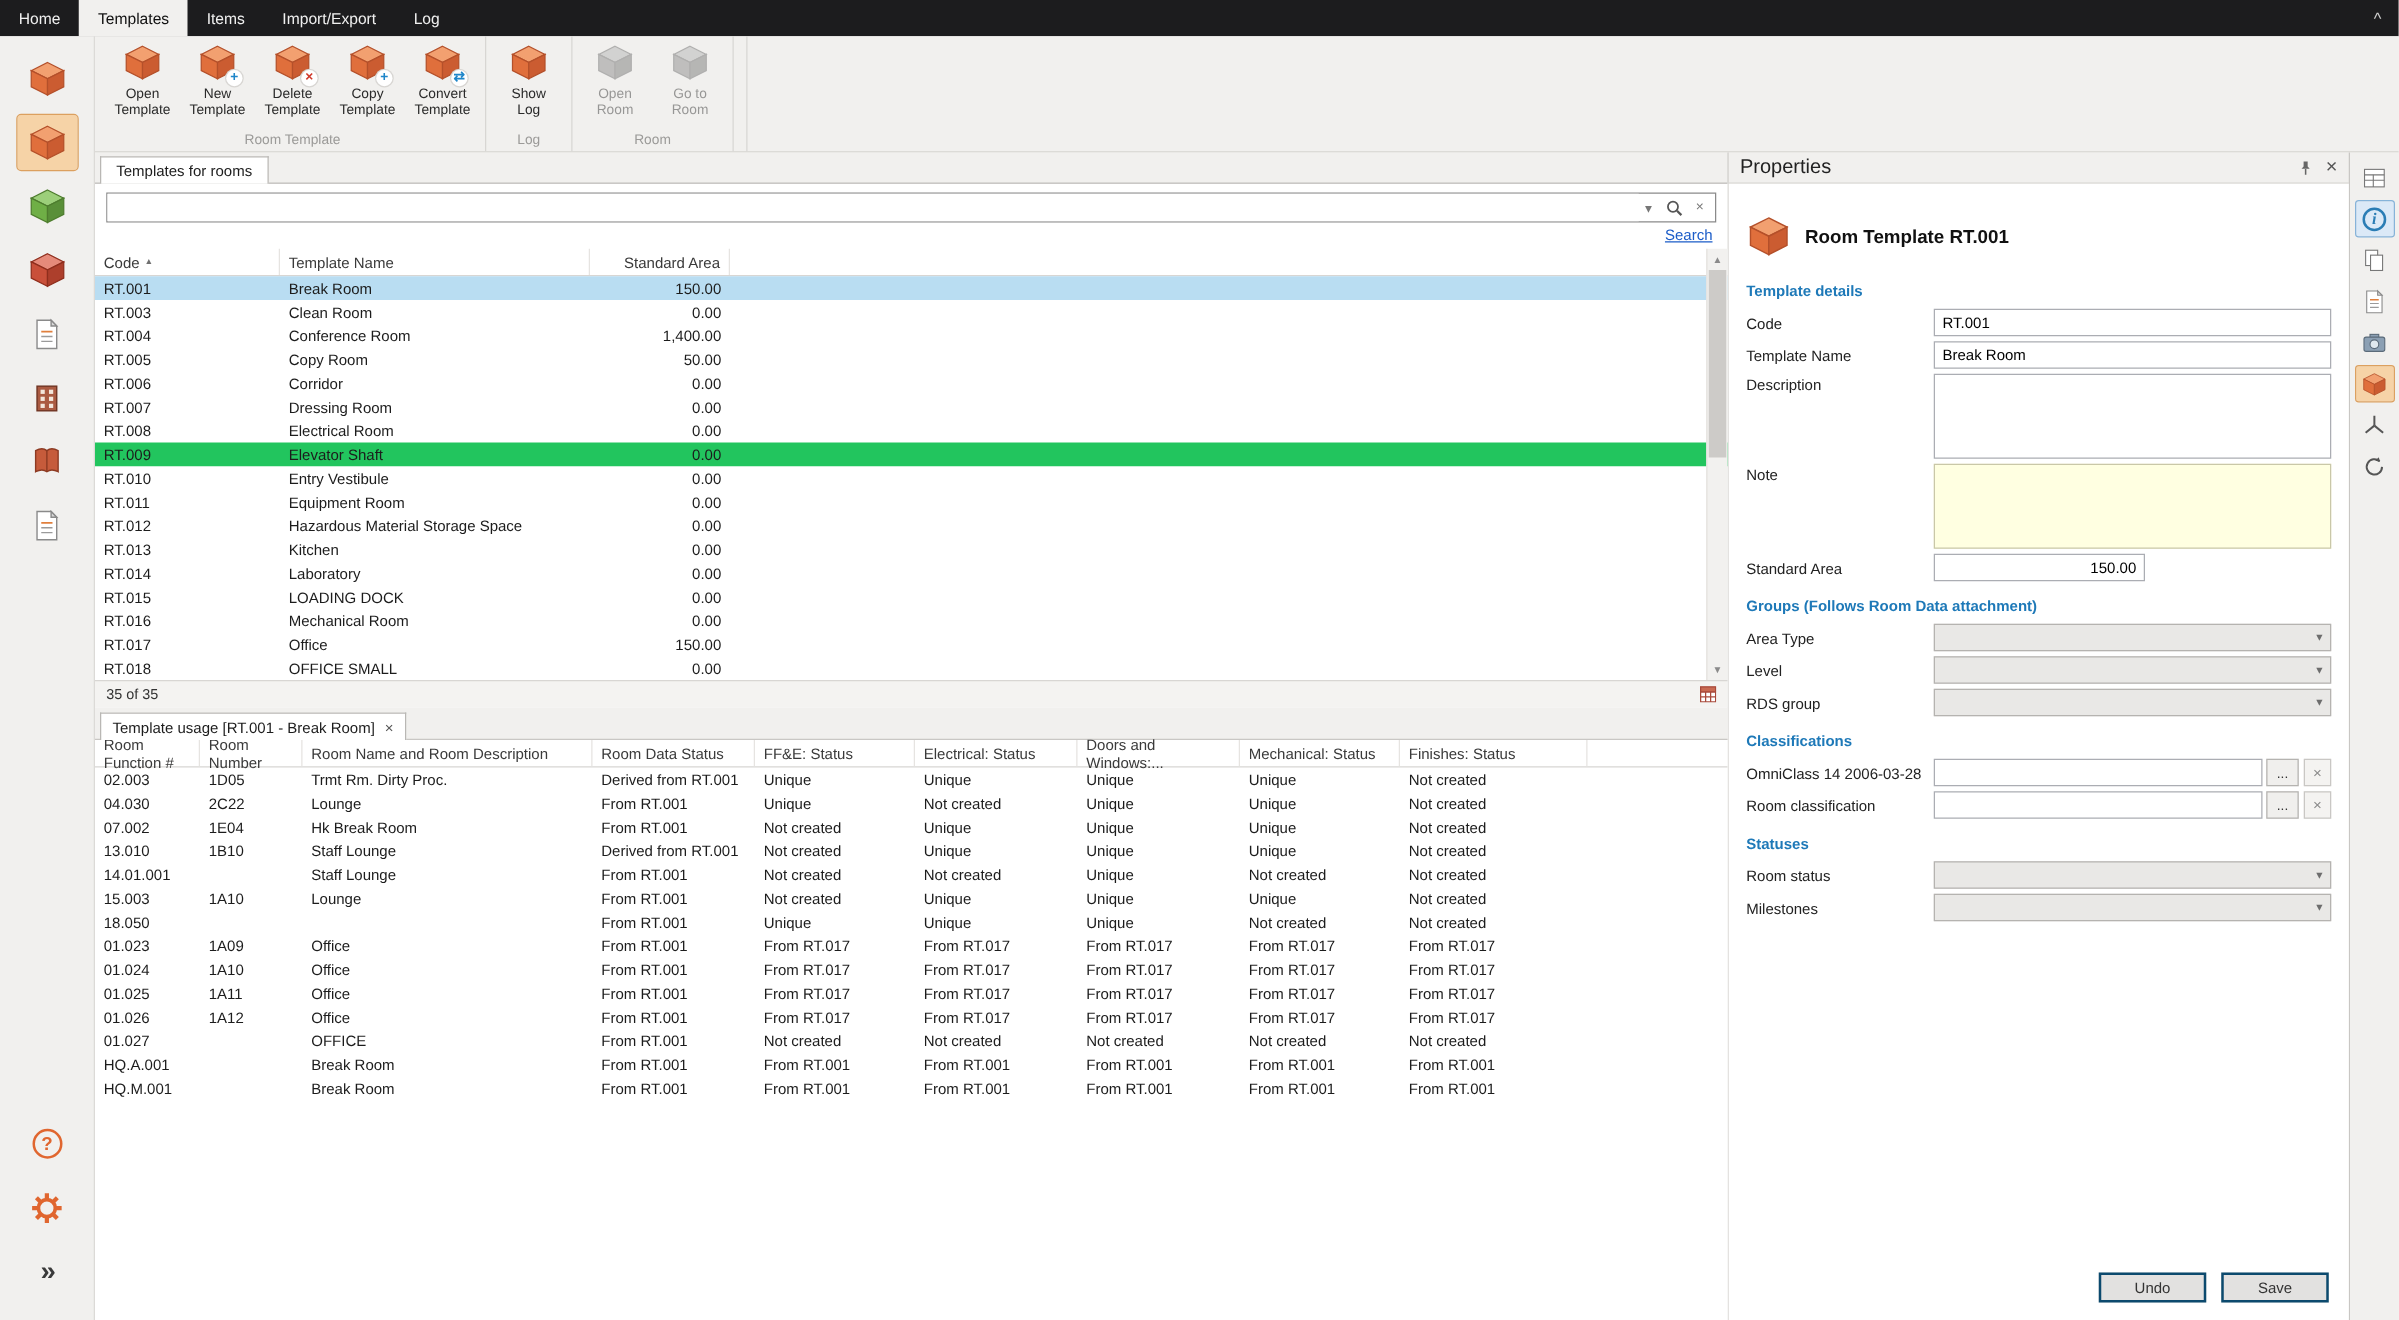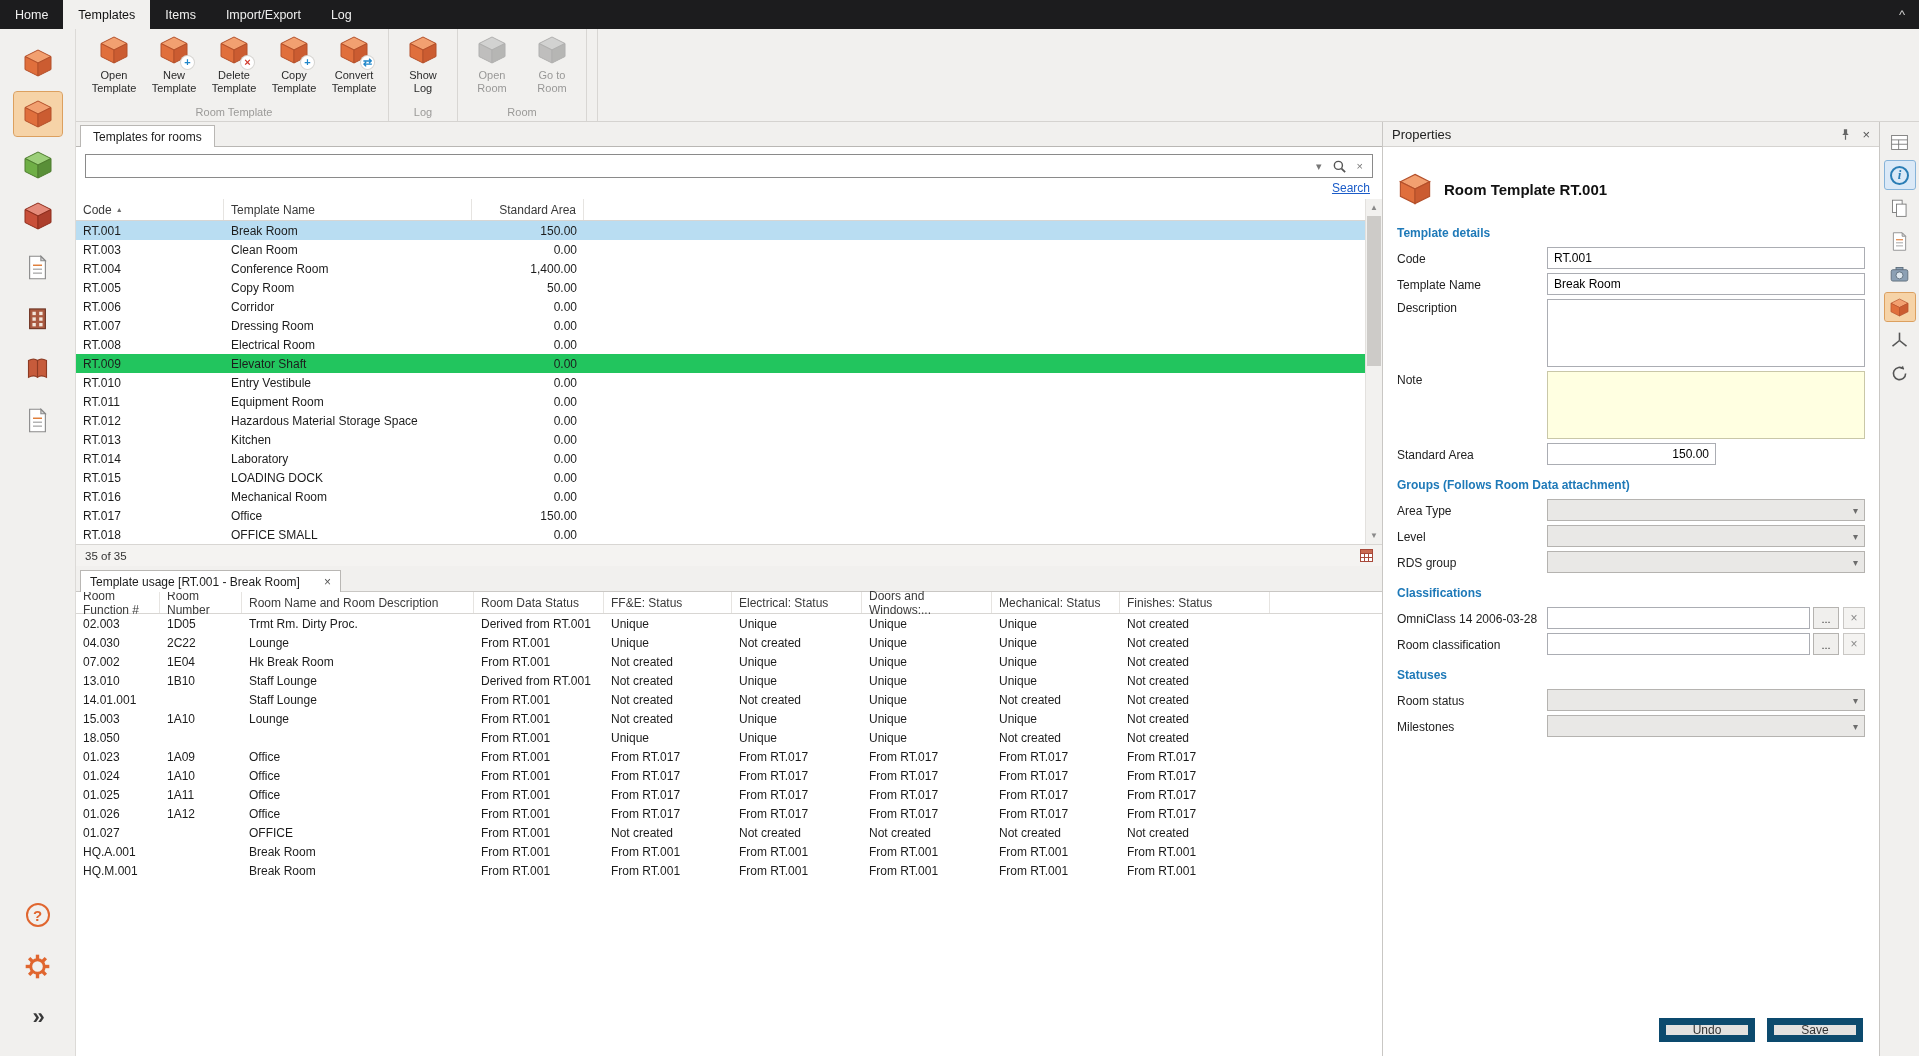--- a/index.html
+++ b/index.html
@@ -78,52 +78,52 @@
 
   .vscroll { position:absolute; top:0; right:0; bottom:0; width:17px; background:#f2f1ef; border-left:1px solid #e3e1de; display:flex; flex-direction:column; }
   .vs-arrow { height:17px; font-size:8px; color:#8a8a8a; display:flex; align-items:center; justify-content:center; }
   .vs-track { flex:1; position:relative; }
   .vs-thumb { position:absolute; top:0; left:1px; right:1px; height:150px; background:#cdcbc8; }
 
   .count-bar { height:22px; background:#f4f3f1; border-top:1px solid #d8d6d3; display:flex; align-items:center; padding:0 9px; font-size:11.5px; color:#333; flex:0 0 auto; }
   .count-bar .grid-icon { margin-left:auto; width:13px; height:13px; }
 
   .usage-tabs { height:26px; background:#f1f0ee; display:flex; align-items:flex-end; padding-left:4px; border-bottom:1px solid #c9c7c4; flex:0 0 auto; }
-  .usage-tab { background:#fff; border:1px solid #b9b7b4; border-bottom:none; padding:4px 9px 3px; display:flex; gap:24px; align-items:center; font-size:12px; margin-bottom:-1px; z-index:2; position:relative; }
+  .usage-tab { background:#fff; border:1px solid #b9b7b4; border-bottom:none; padding:4px 9px 3px; display:flex; gap:8px; align-items:center; font-size:12px; margin-bottom:-1px; z-index:2; position:relative; }
   .tab-close { color:#555; font-size:12px; cursor:pointer; }
 
   .usage-body { flex:1; background:#fff; display:flex; flex-direction:column; min-height:0; }
   .b-fn { width:84px; } .b-num { width:82px; } .b-name { width:232px; } .b-rd { width:130px; }
   .b-ffe { width:128px; } .b-el { width:130px; } .b-dw { width:130px; } .b-mech { width:128px; } .b-fin { width:150px; }
   .usage-rows { flex:1; overflow:hidden; }
 
   
   .props { width:497px; background:#f1f0ee; display:flex; flex-direction:column; flex:0 0 auto; border-right:1px solid #c9c7c4; }
-  .props-title { height:25px; display:flex; align-items:center; padding:0 9px; font-size:13px; color:#222; border-bottom:1px solid #d5d3d0; gap:10px; }
+  .props-title { height:25px; display:flex; align-items:center; padding:0 9px; font-size:16px; color:#222; border-bottom:1px solid #d5d3d0; gap:10px; }
   .props-title .t-spacer { flex:1; }
   .pt-icon { color:#555; display:flex; align-items:center; }
   .pt-icon svg { width:13px; height:13px; }
   .props-body { flex:1; background:#fff; padding:20px 14px 10px; display:flex; flex-direction:column; overflow:hidden; }
   .props-header { display:flex; align-items:center; gap:11px; padding:4px 0 10px; }
   .props-header svg { width:36px; height:36px; }
   .props-header .title { font-size:15px; font-weight:bold; color:#111; }
   .section-h { color:#1e79b8; font-weight:bold; font-size:12px; margin:9px 0 7px; }
   .frow { display:flex; align-items:center; margin-bottom:4px; }
   .frow.align-top { align-items:flex-start; }
   .frow > label { width:150px; flex:0 0 150px; font-size:12px; color:#222; padding-top:2px; }
   .finput { flex:1; height:22px; border:1px solid #abadb3; background:#fff; padding:2px 6px; font:inherit; }
   textarea.finput { height:68px; resize:none; }
   textarea.note { background:#ffffe1; border-color:#c9c7a8; }
   .fnarrow { flex:0 0 78px; text-align:right; }
   .fselect { flex:1; height:22px; background:#e9e8e6; border:1px solid #b5b3b0; display:flex; align-items:center; padding:0 6px; color:#7d7d7d; }
   .fselect .dd { margin-left:auto; font-size:10px; color:#6d6d6d; }
   .btn-dots { flex:0 0 26px; height:22px; margin-left:3px; background:#f0efed; border:1px solid #b5b3b0; font-size:11px; display:flex; align-items:flex-end; justify-content:center; padding-bottom:3px; color:#333; line-height:1; }
   .btn-x { flex:0 0 22px; height:22px; margin-left:4px; background:#f4f3f1; border:1px solid #c9c7c4; color:#8a8a8a; display:flex; align-items:center; justify-content:center; font-size:12px; }
   .props-footer { margin-top:auto; display:flex; justify-content:flex-end; gap:12px; padding:10px 2px 4px; }
-  .btn { width:96px; height:24px; background:#e2e1e0; border:7px solid #0c4a6e; font:inherit; color:#333; display:flex; align-items:center; justify-content:center; }
+  .btn { width:86px; height:24px; background:#e2e1e0; border:2px solid #0c4a6e; font:inherit; color:#333; display:flex; align-items:center; justify-content:center; }
 
   
   .rightstrip { width:39px; background:#f1f0ee; display:flex; flex-direction:column; align-items:center; padding-top:6px; flex:0 0 auto; }
   .rs-btn { width:30px; height:28px; display:flex; align-items:center; justify-content:center; margin-bottom:5px; border-radius:2px; }
   .rs-btn svg { width:21px; height:21px; }
   .rs-btn.active-outline { background:#dbe9f7; outline:1px solid #86b3d9; }
   .rs-btn.selected { background:#f6d3a7; outline:1px solid #dca05f; }
   .info-circle { width:19px; height:19px; border-radius:50%; border:2px solid #2a7db5; color:#2a7db5; font-weight:bold; font-style:italic; font-family:"Liberation Serif", serif; display:flex; align-items:center; justify-content:center; font-size:13px; }
 </style>
 </head>

